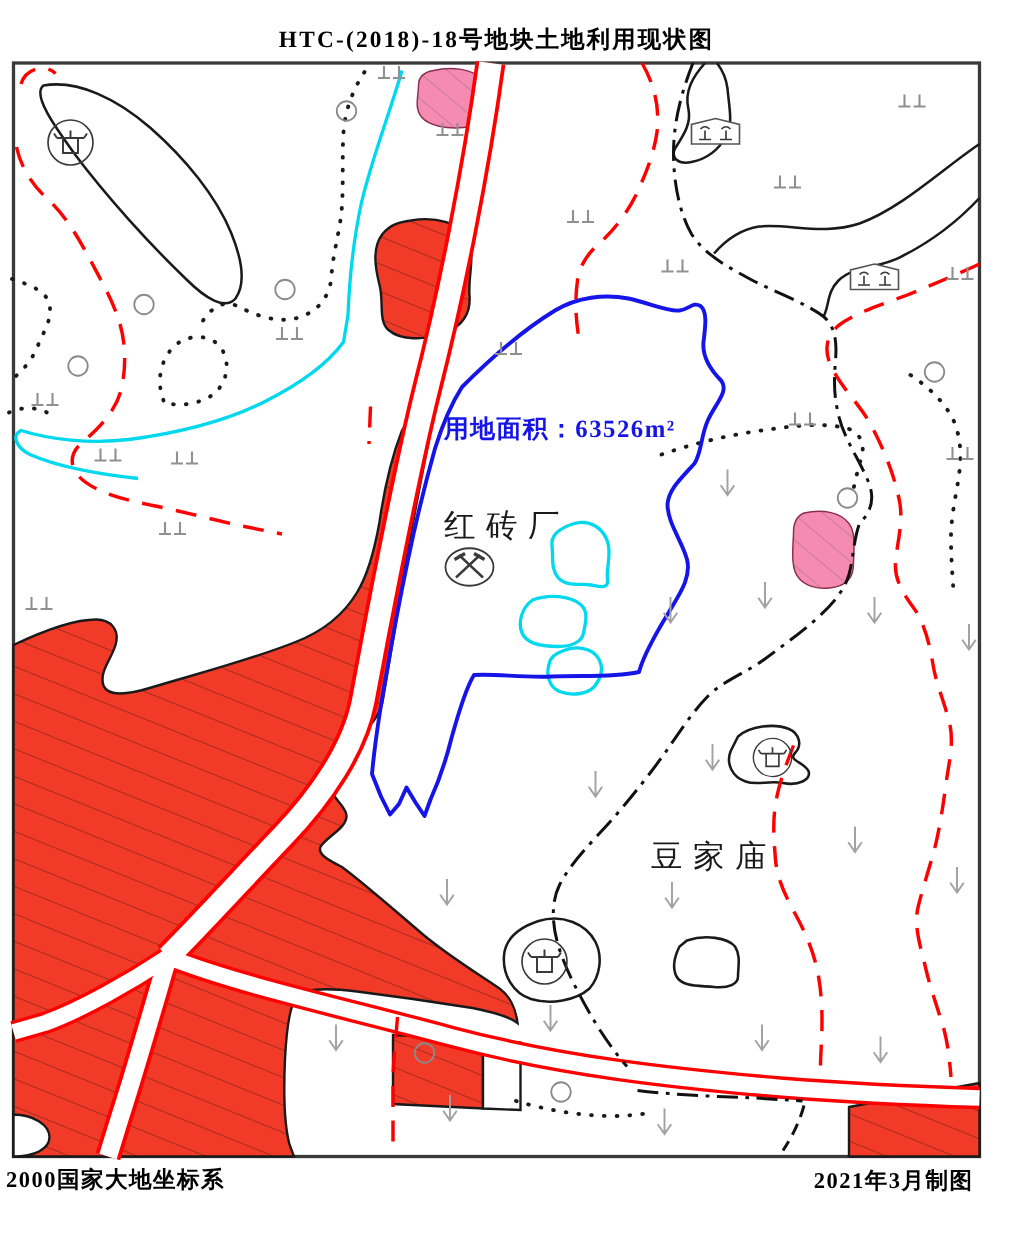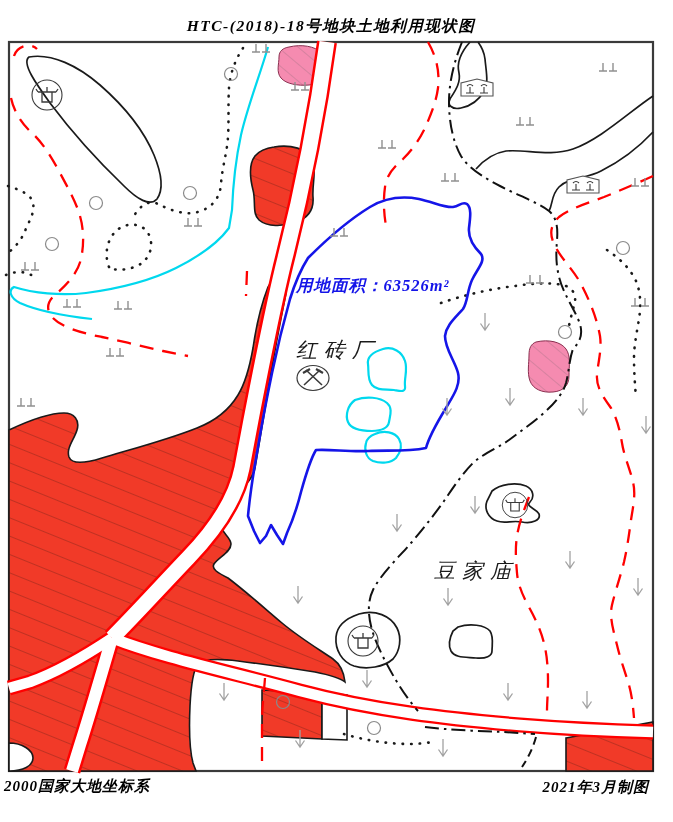--- a/index.html
+++ b/index.html
@@ -1,17 +1,17 @@
 <!DOCTYPE html>
 <html><head>
 <meta charset="utf-8">
 <style>
   html,body{margin:0;padding:0;background:#ffffff;}
   .sheet{position:relative;width:673px;height:822px;background:#fff;overflow:hidden;
-         font-family:"Liberation Serif","DejaVu Serif",serif;font-style:italic;}
+         font-family:"Liberation Serif","DejaVu Serif",serif;}
   svg text{font-family:"Liberation Serif","DejaVu Serif",serif;}
   .t-title{font-size:15.5px;font-weight:bold;letter-spacing:1.5px;fill:#000;}
   .t-area{font-size:16.5px;font-weight:bold;letter-spacing:1px;fill:#1515e8;}
   .t-place{font-size:21px;letter-spacing:7px;fill:#1a1a1a;}
   .t-footer{font-size:15px;font-weight:bold;letter-spacing:1px;fill:#000;}
 </style>
 </head>
 <body>
 
 <div class="sheet">

